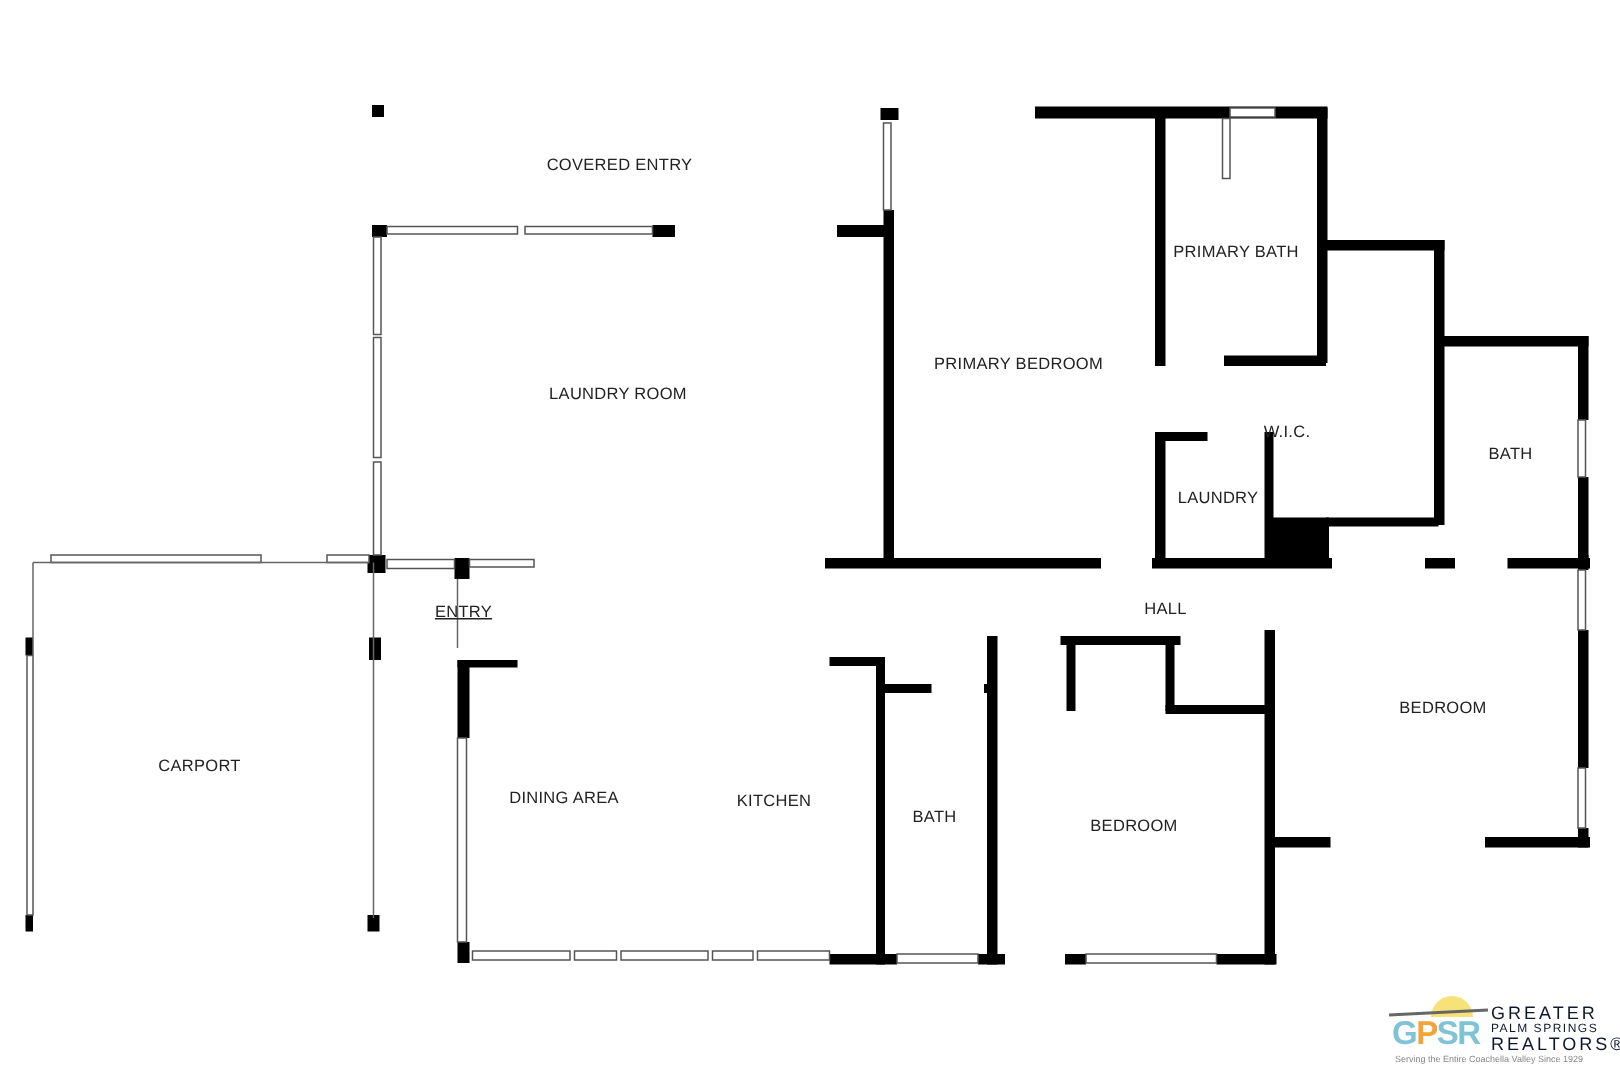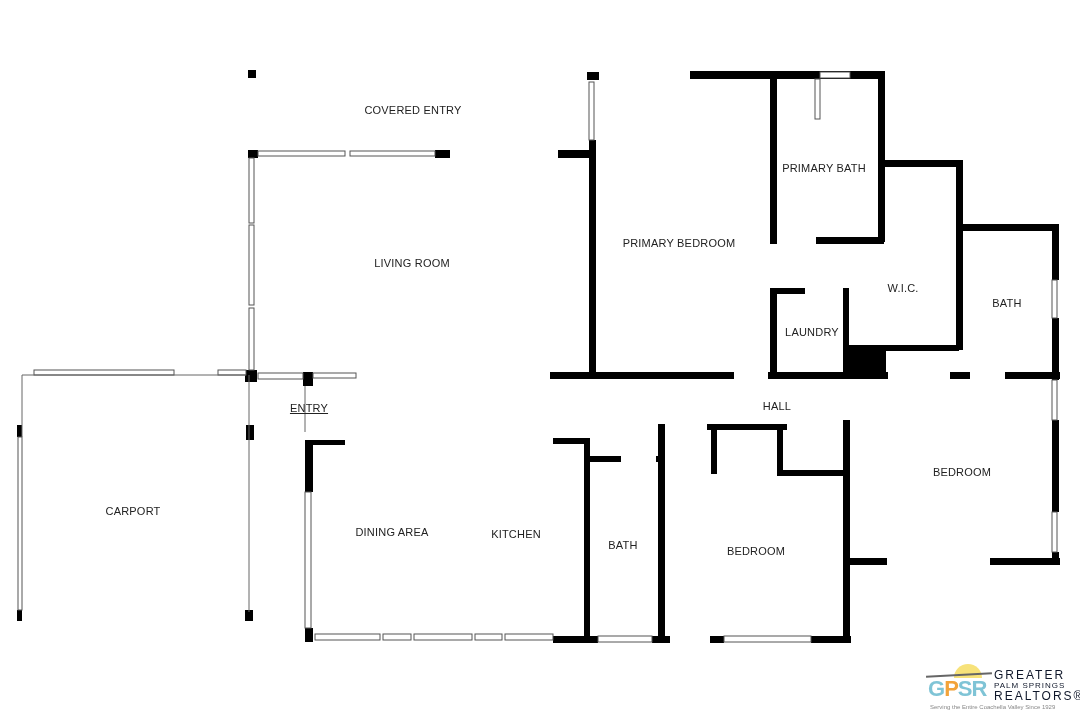--- a/index.html
+++ b/index.html
@@ -116,31 +116,31 @@
   <g stroke="#666" stroke-width="1">
     <line x1="22" y1="375" x2="22" y2="437"></line>
     <line x1="22" y1="375" x2="246" y2="375"></line>
     <line x1="249" y1="375" x2="249" y2="612"></line>
     <line x1="305" y1="386" x2="305" y2="432"></line>
   </g>
 </svg>
 
 <div id="labels">
     <div class="lbl" style="left: 413px; top: 110px;">COVERED ENTRY</div>
-    <div class="lbl" style="left: 412px; top: 263px;">LIVING ROOM</div>
+    <div class="lbl" style="left: 412px; top: 263px;">LAUNDRY ROOM</div>
     <div class="lbl" style="left: 679px; top: 243px;">PRIMARY BEDROOM</div>
     <div class="lbl" style="left: 824px; top: 168px;">PRIMARY BATH</div>
-    <div class="lbl" style="left: 903px; top: 288px;">W.I.C.</div>
+    <div class="lbl" style="left: 858px; top: 288px;">W.I.C.</div>
     <div class="lbl" style="left: 1007px; top: 303px;">BATH</div>
     <div class="lbl" style="left: 812px; top: 332px;">LAUNDRY</div>
     <div class="lbl" style="left: 309px; top: 408px; text-decoration: underline;">ENTRY</div>
     <div class="lbl" style="left: 777px; top: 406px;">HALL</div>
     <div class="lbl" style="left: 962px; top: 472px;">BEDROOM</div>
     <div class="lbl" style="left: 133px; top: 511px;">CARPORT</div>
-    <div class="lbl" style="left: 392px; top: 532px;">DINING AREA</div>
+    <div class="lbl" style="left: 376px; top: 532px;">DINING AREA</div>
     <div class="lbl" style="left: 516px; top: 534px;">KITCHEN</div>
     <div class="lbl" style="left: 623px; top: 545px;">BATH</div>
     <div class="lbl" style="left: 756px; top: 551px;">BEDROOM</div>
   </div>
 
 <div class="logo">
   <div class="sun"></div>
   <div class="roof"></div>
   <div class="gpsr"><span class="g">G</span><span class="p">P</span><span class="s">S</span><span class="r">R</span></div>
   <div class="l1">GREATER</div>

